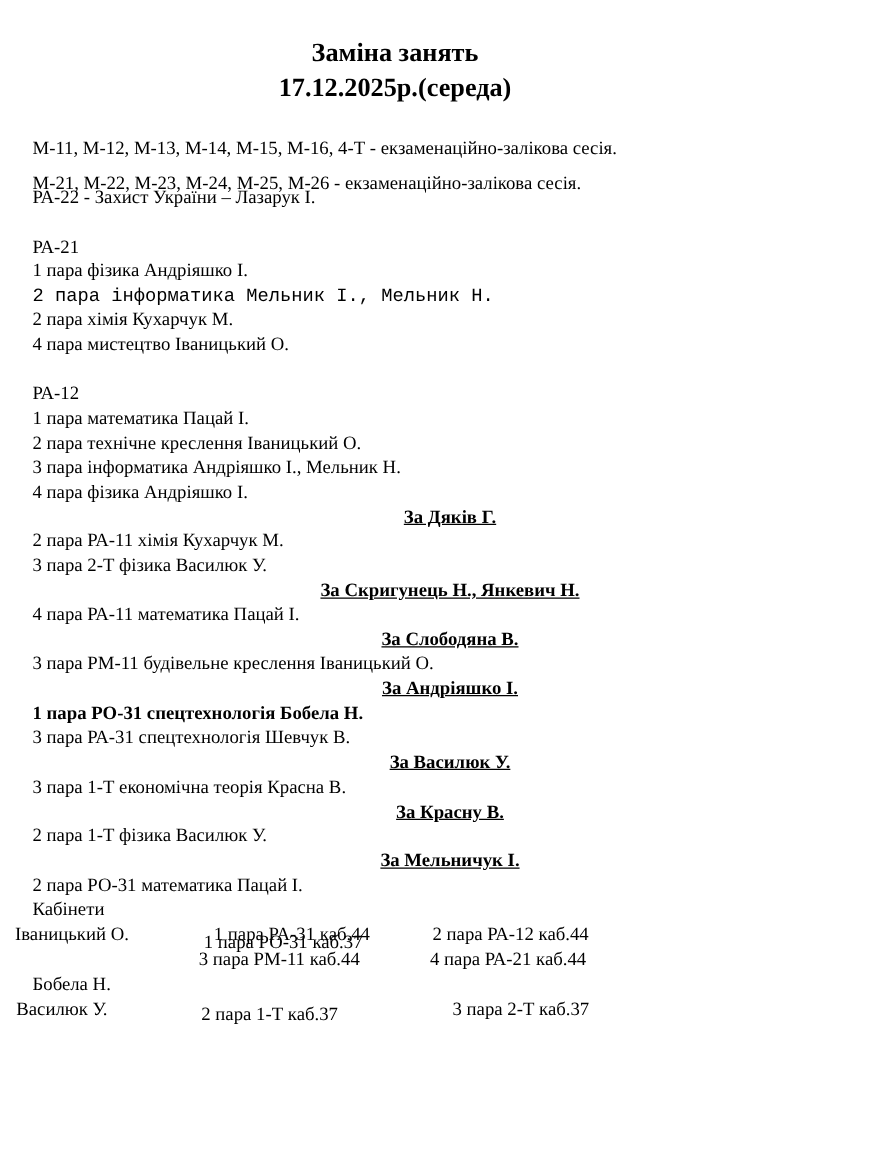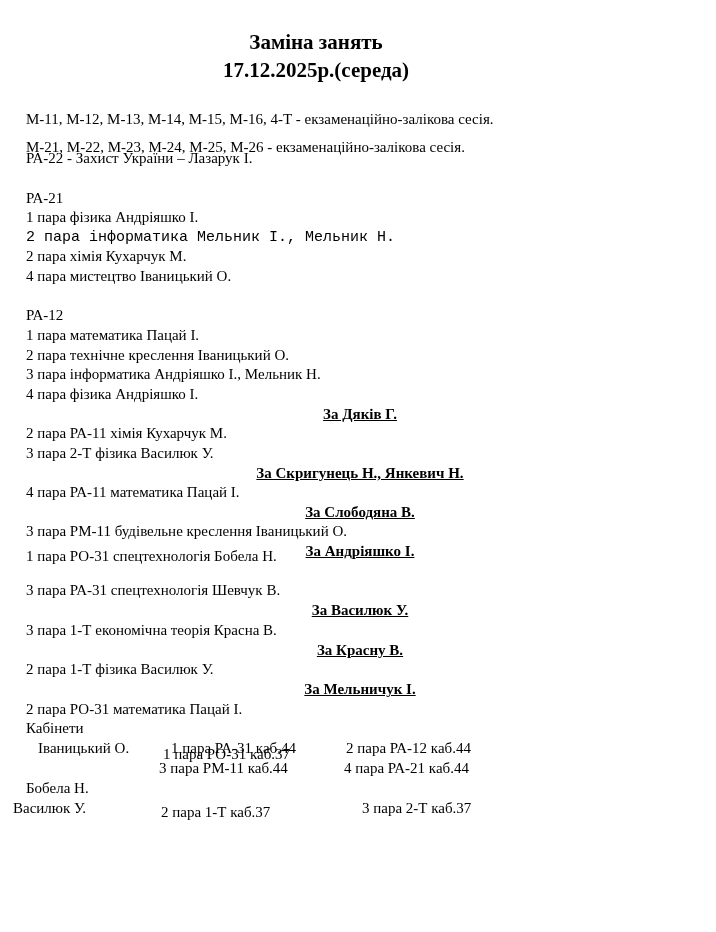--- a/index.html
+++ b/index.html
@@ -58,36 +58,36 @@
 <div class="line" style="top:424px;">2 пара РА-11 хімія Кухарчук М.</div>
 <div class="line" style="top:444px;">3 пара 2-Т фізика Василюк У.</div>
 
 <div class="sub" style="top:464px;">За Скригунець Н., Янкевич Н.</div>
 <div class="line" style="top:483px;">4 пара РА-11 математика Пацай І.</div>
 
 <div class="sub" style="top:503px;">За Слободяна В.</div>
 <div class="line" style="top:522px;">3 пара РМ-11 будівельне креслення Іваницький О.</div>
 
 <div class="sub" style="top:542px;">За Андріяшко І.</div>
-<div class="line" style="top:547px;">1 пара РО-31 спецтехнологія Бобела Н.</div>
+<div class="line" style="top:562px;font-weight:bold;">1 пара РО-31 спецтехнологія Бобела Н.</div>
 <div class="line" style="top:581px;">3 пара РА-31 спецтехнологія Шевчук В.</div>
 
 <div class="sub" style="top:601px;">За Василюк У.</div>
 <div class="line" style="top:621px;">3 пара 1-Т економічна теорія Красна В.</div>
 
 <div class="sub" style="top:641px;">За Красну В.</div>
 <div class="line" style="top:660px;">2 пара 1-Т фізика Василюк У.</div>
 
 <div class="sub" style="top:680px;">За Мельничук І.</div>
 <div class="line" style="top:700px;">2 пара РО-31 математика Пацай І.</div>
 
 <div class="line b" style="top:719px;">Кабінети</div>
 
 <div>
-  <div class="col" style="left:38px; top:739px;font-family:Liberation Serif, serif;">Іваницький О.</div>
+  <div class="col" style="left:12px; top:739px;font-family:Liberation Serif, serif;">Іваницький О.</div>
   <div class="col" style="left:159px; top:739px;margin-left:12px;">1 пара РА-31 каб.44</div>
   <div class="col" style="left:346px; top:739px;">2 пара РА-12 каб.44</div>
 </div>
 <div>
   <div class="col" style="left:26px; top:759px;"></div>
   <div class="col" style="left:159px; top:759px;">3 пара РМ-11 каб.44</div>
   <div class="col" style="left:344px; top:759px;">4 пара РА-21 каб.44</div>
 </div>
 <div>
   <div class="col" style="left:26px; top:779px;">Бобела Н.</div>

